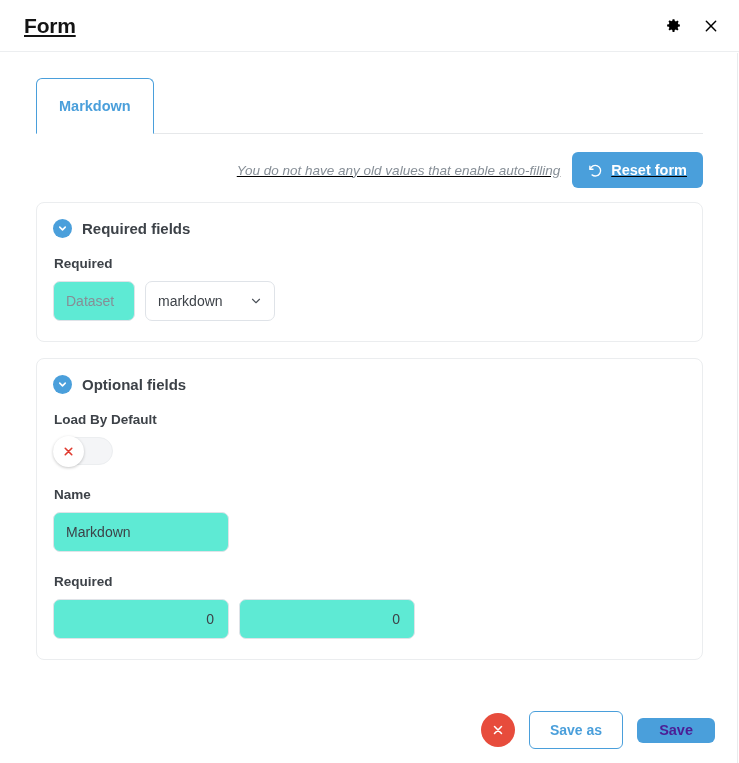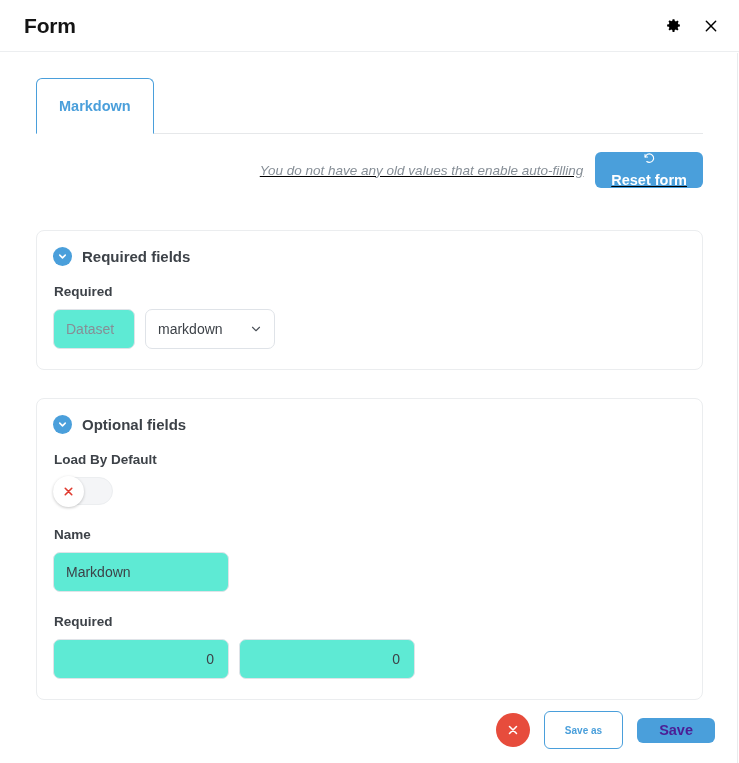--- a/index.html
+++ b/index.html
@@ -28,20 +28,21 @@
     display: flex;
     align-items: center;
     padding: 0 16px 0 24px;
     background: #fff;
   }
   .title {
     font-size: 21px;
     font-weight: bold;
     color: #141414;
     letter-spacing: -0.2px;
+    text-decoration: underline;
   }
   .titlebar-actions {
     margin-left: auto;
     display: flex;
     align-items: center;
     gap: 14px;
   }
   .icon-btn {
     width: 24px; height: 24px;
     display: flex; align-items: center; justify-content: center;
@@ -106,38 +107,36 @@
   .btn {
     border: none;
     border-radius: 6px;
     font-family: "Liberation Sans", sans-serif;
     font-weight: bold;
     cursor: pointer;
     display: inline-flex;
     align-items: center;
     justify-content: center;
     gap: 8px;
-    flex-direction: column;
   }
   .btn-reset {
     background: #4a9fdb;
     color: #ffffff;
     font-size: 14.5px;
     height: 36px;
     padding: 0 16px;
   }
 
   
   .card {
     background: #fff;
     border: 1px solid #ebedef;
     border-radius: 8px;
     padding: 16px 16px 20px 16px;
     margin-bottom: 16px;
-    margin-top: 28px;
   }
   .card-header {
     display: flex;
     align-items: center;
     gap: 10px;
     margin-bottom: 18px;
     cursor: pointer;
   }
   .collapse-icon {
     width: 19px; height: 19px;
@@ -246,21 +245,21 @@
     border-radius: 50%;
     background: #e74c3c;
     color: #fff;
   }
   .btn-saveas {
     height: 38px;
     padding: 0 20px;
     background: #ffffff;
     border: 1.6px solid #4a9fdb;
     color: #4a9fdb;
-    font-size: 10px;
+    font-size: 14px;
   }
   .btn-save {
     height: 25px;
     padding: 0 22px;
     background: #4a9fdb;
     color: #4c1d95;
     font-size: 14.5px;
   }
 
   .right-rule {

